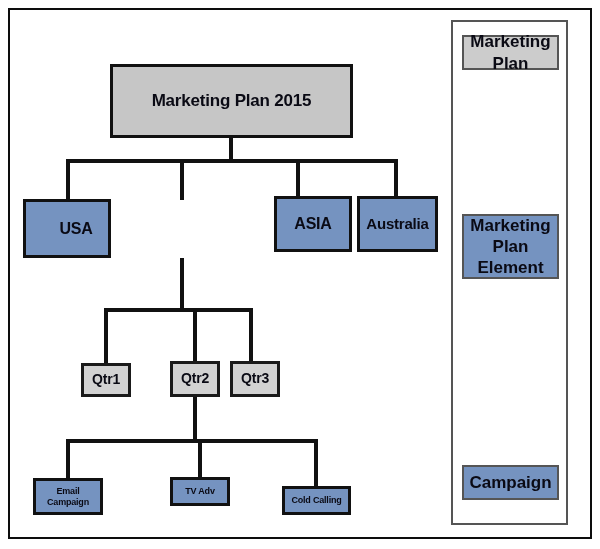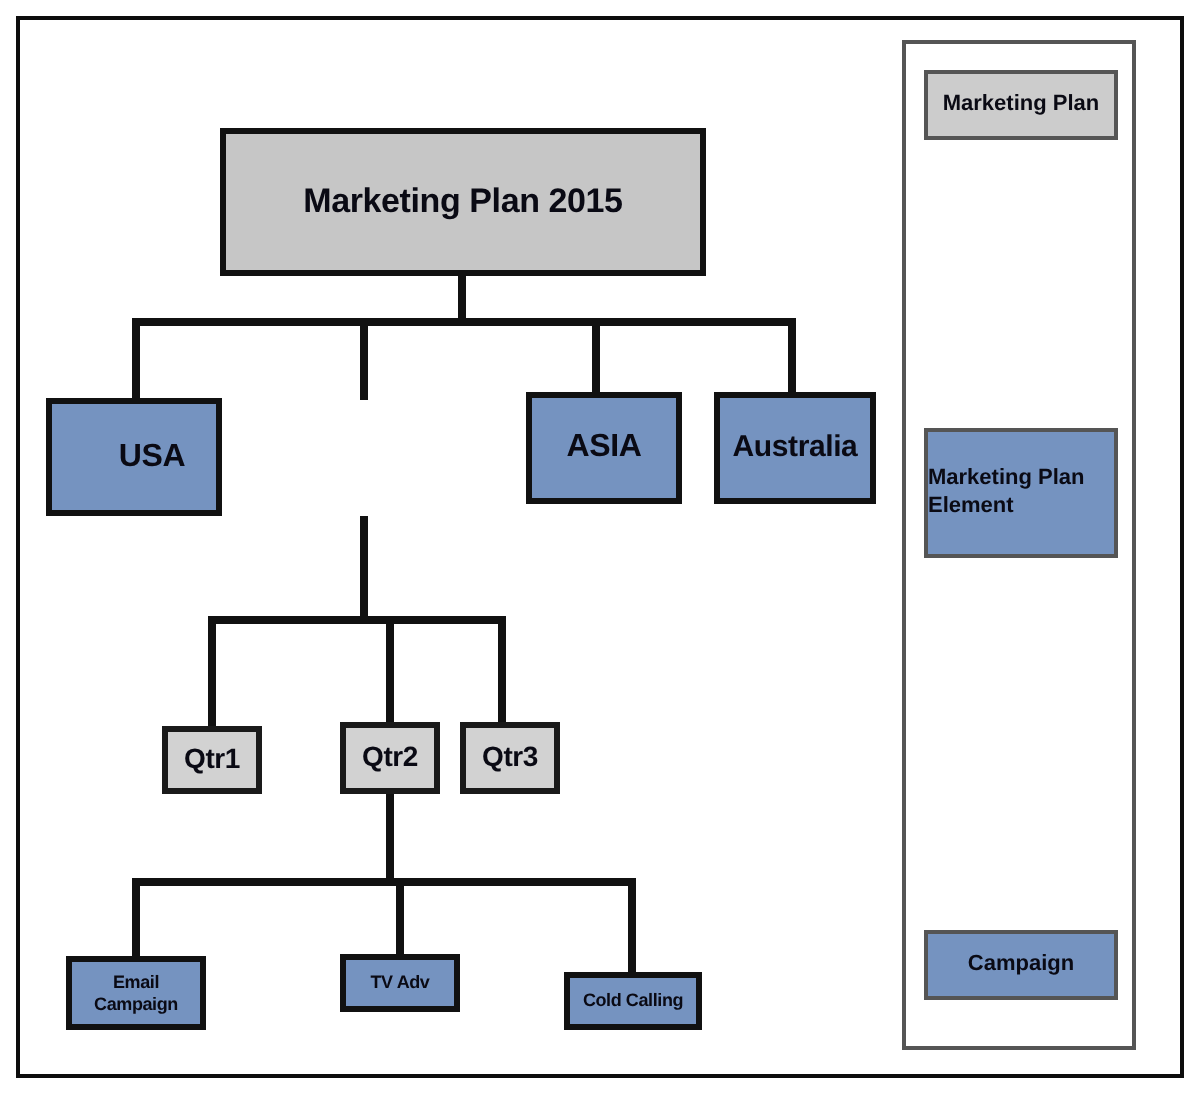--- a/index.html
+++ b/index.html
@@ -58,21 +58,21 @@
   }
   .node-gray-thin {
     background: #d2d2d2;
     border: 3px solid #1a1a1a;
   }
 
   
   #node-root      { left: 110px; top: 28px;  width: 243px; height: 74px;  font-size: 17px; }
   #node-usa       { left: 23px;  top: 199px; width: 88px;  height: 59px;  font-size: 16px; padding-left: 18px; }
   #node-europe    { left: 138px; top: 199px; width: 88px;  height: 59px;  font-size: 16px; }
-  #node-asia      { left: 263px; top: 196px; width: 78px;  height: 56px;  font-size: 16px; }
+  #node-asia      { left: 274px; top: 196px; width: 78px;  height: 56px;  font-size: 16px; }
   #node-australia { left: 357px; top: 196px; width: 81px;  height: 56px;  font-size: 15px; }
 
   #node-qtr1 { left: 81px;  top: 363px; width: 50px; height: 34px; font-size: 14px; }
   #node-qtr2 { left: 170px; top: 361px; width: 50px; height: 36px; font-size: 14px; }
   #node-qtr3 { left: 230px; top: 361px; width: 50px; height: 36px; font-size: 14px; }
 
   #node-email   { left: 33px;  top: 478px; width: 70px; height: 37px; font-size: 9px;  }
   #node-tv      { left: 170px; top: 477px; width: 60px; height: 29px; font-size: 9px;  }
   #node-cold    { left: 282px; top: 486px; width: 69px; height: 29px; font-size: 9px;  }
 
@@ -87,22 +87,23 @@
     background: #ffffff;
     box-sizing: border-box;
     z-index: 2;
   }
   .legend-item {
     position: absolute;
     box-sizing: border-box;
     display: flex;
     align-items: center;
     justify-content: center;
+    text-align: center;
     font-weight: bold;
-    font-size: 11px;
+    font-size: 17px;
     color: #0a0a14;
     line-height: 1.25;
   }
   #legend-plan {
     left: 9px; top: 13px; width: 97px; height: 35px;
     background: #cccccc;
     border: 2px solid #555555;
   }
   #legend-element {
     left: 9px; top: 192px; width: 97px; height: 65px;

